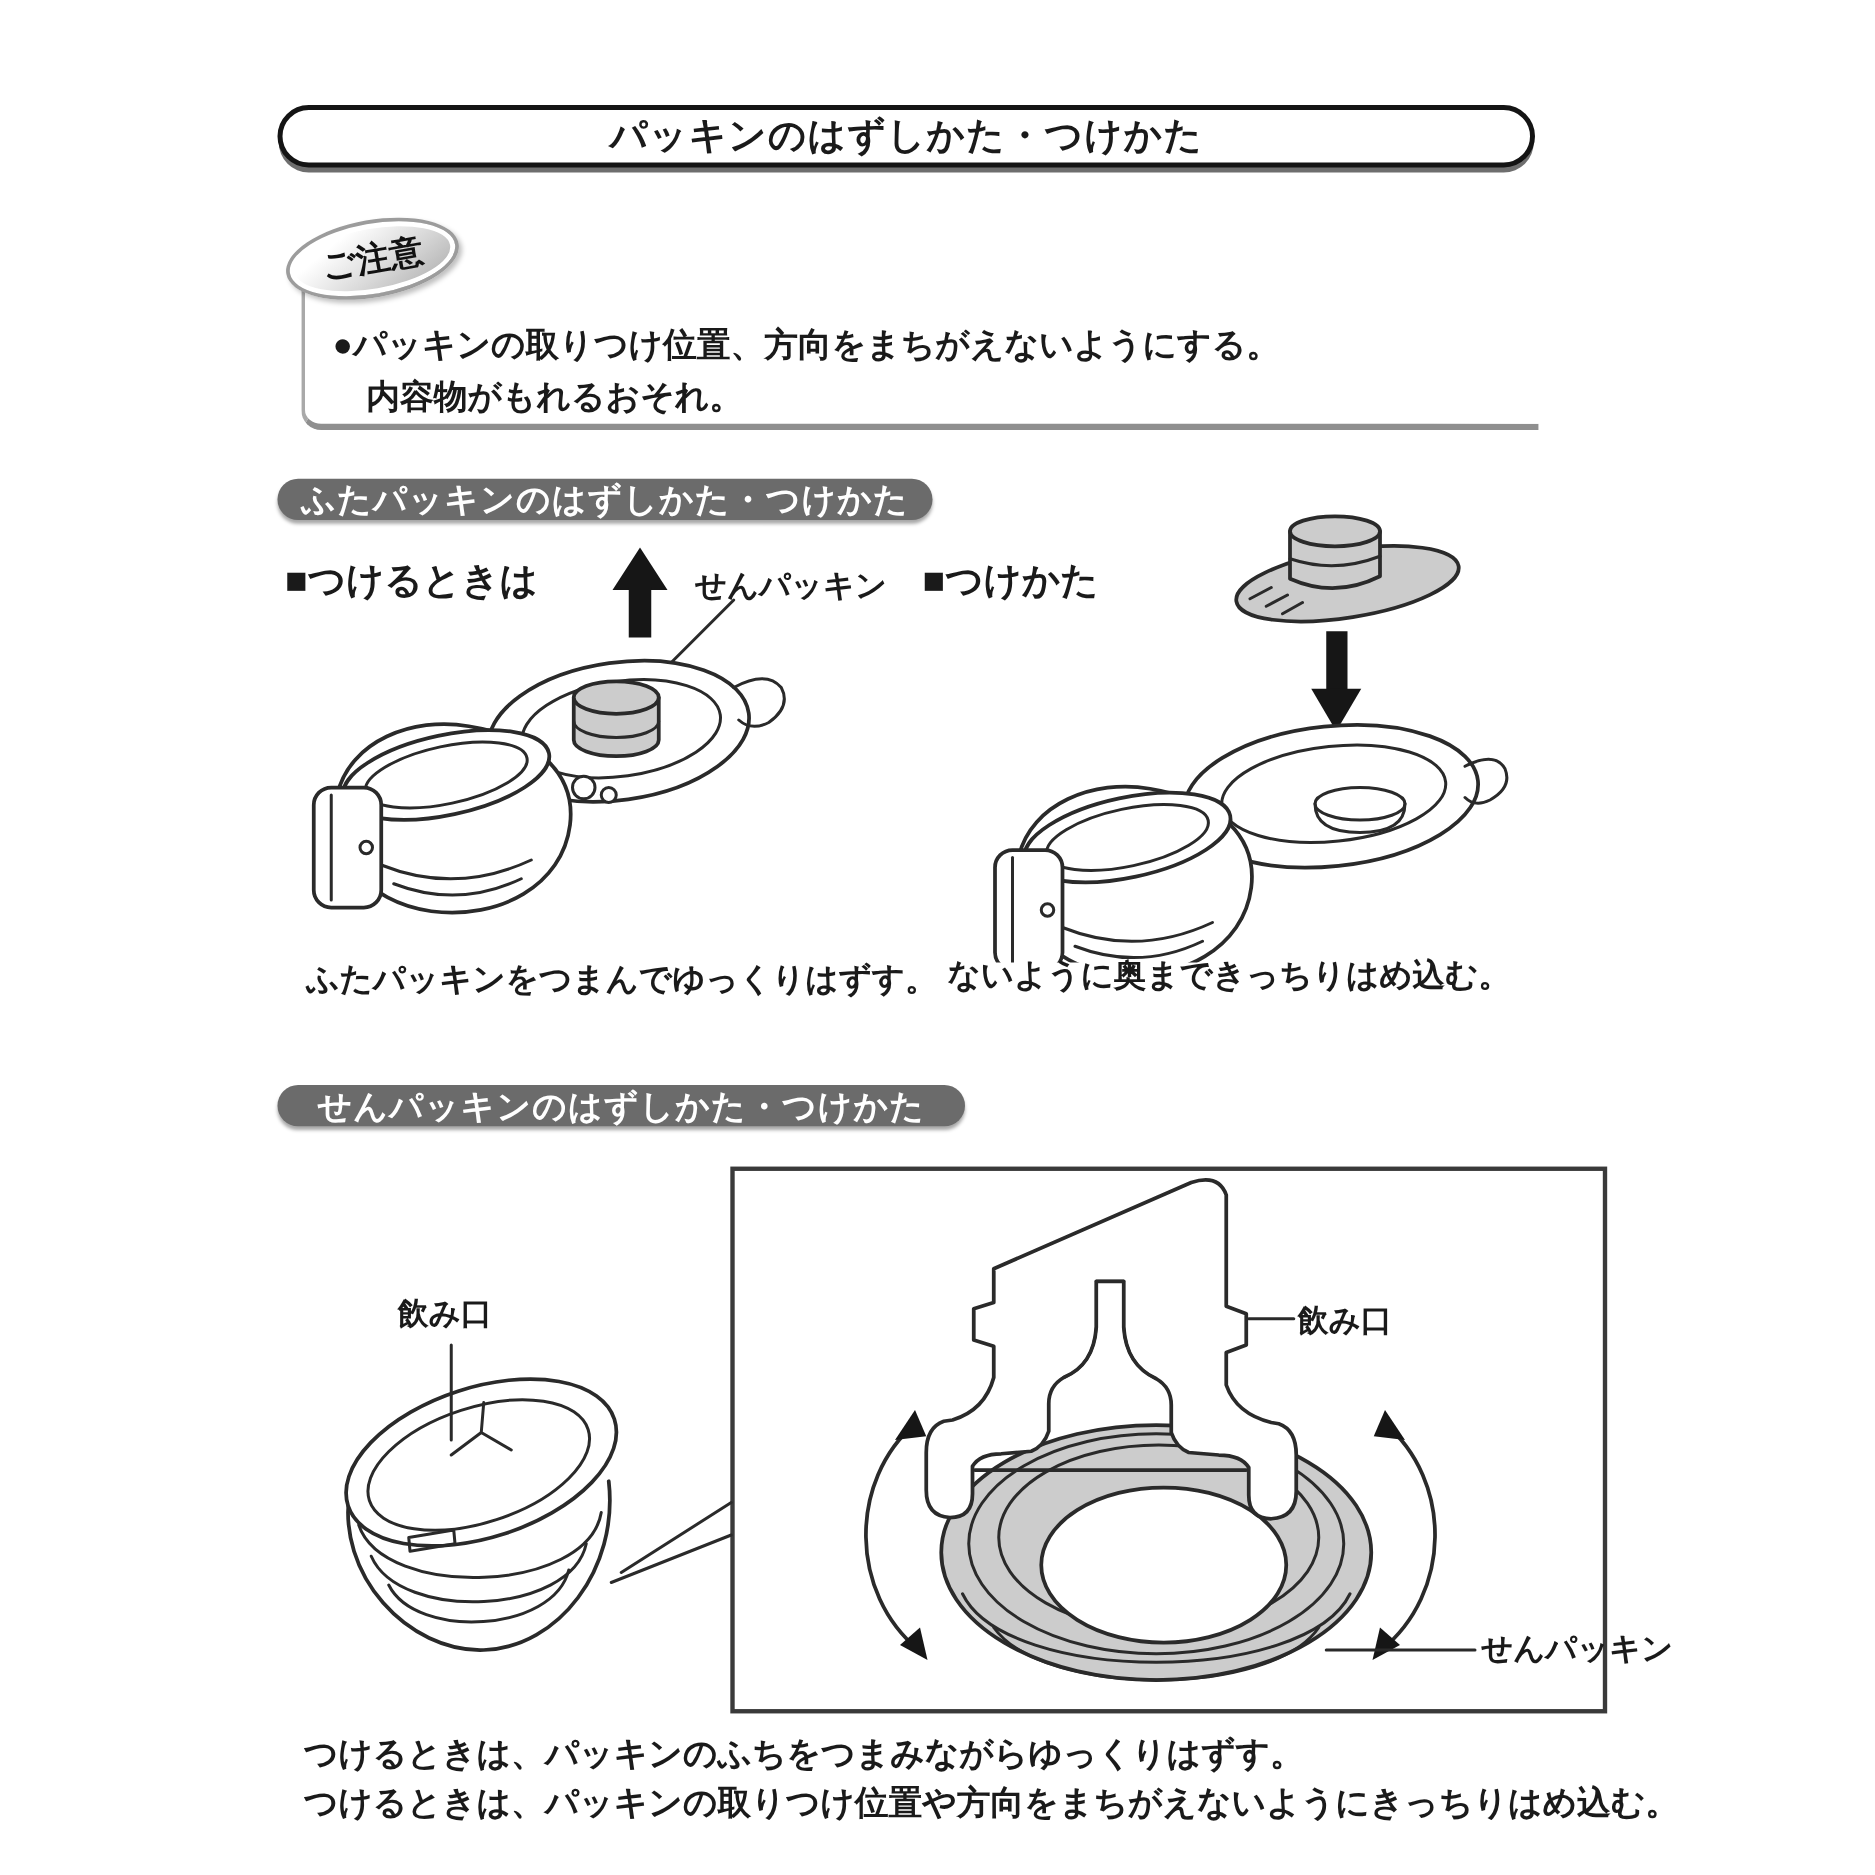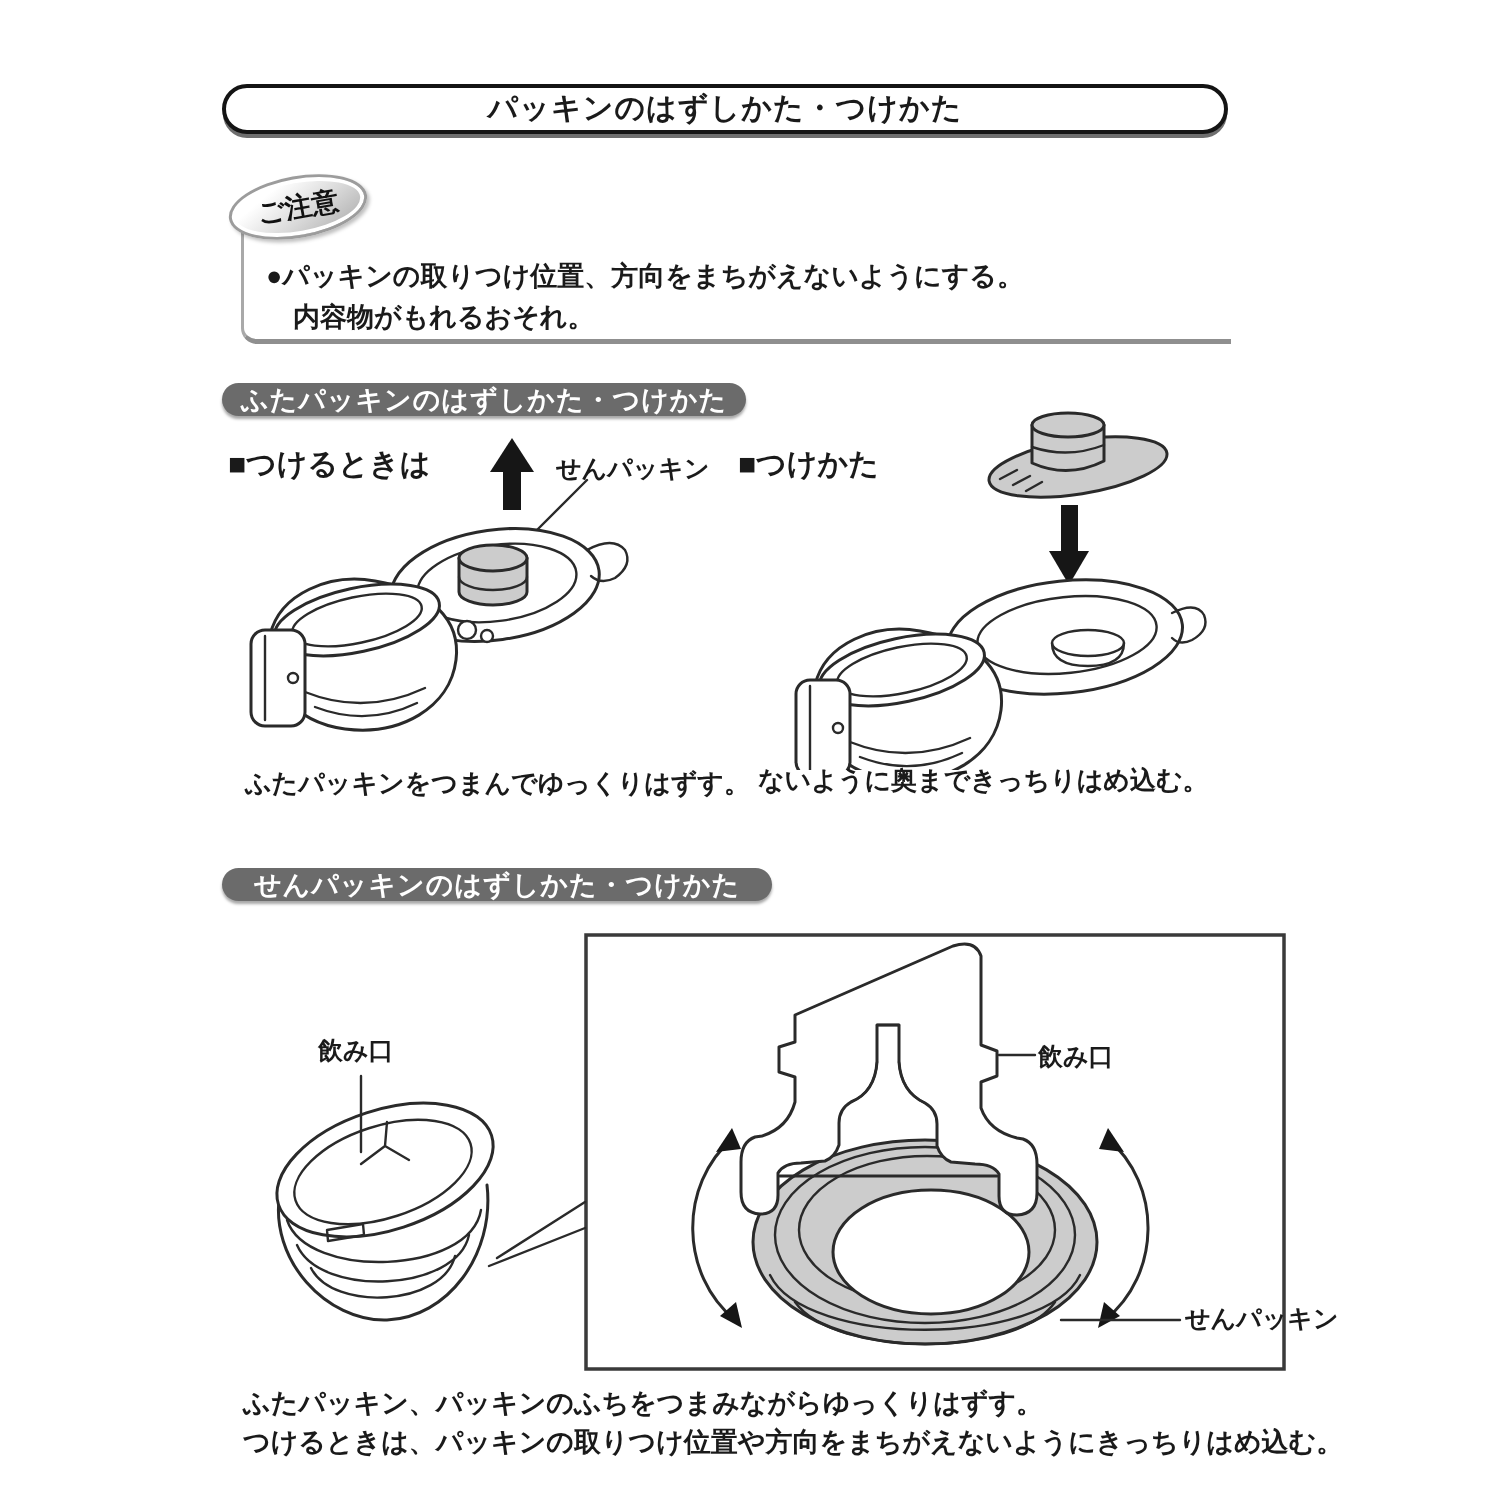--- a/index.html
+++ b/index.html
@@ -218,17 +218,17 @@
 
     <path class="ln2" d="M764,125 L800,125"></path>
     <path class="ln2" d="M826,390 L945,390"></path>
   </svg>
 
   <div class="abs figlabel" style="left:318px;top:1034px;">飲み口</div>
   <div class="abs figlabel" style="left:1038px;top:1040px;">飲み口</div>
   <div class="abs figlabel" style="left:1185px;top:1302px;">せんパッキン</div>
 
   <div class="abs footer-text" style="left:243px;top:1384px;">
-    <div>ふたパッキン、パッキンのふちをつまみながらゆっくりはずす。</div>
+    <div>つけるときは、パッキンのふちをつまみながらゆっくりはずす。</div>
     <div>つけるときは、パッキンの取りつけ位置や方向をまちがえないようにきっちりはめ込む。</div>
   </div>
 
 </div>
 
 </body></html>

